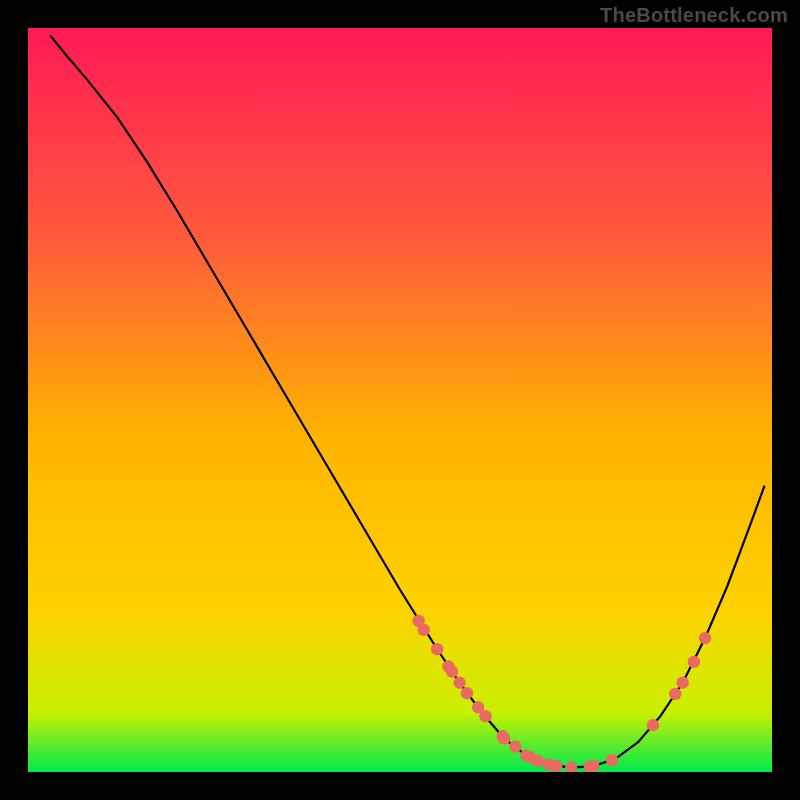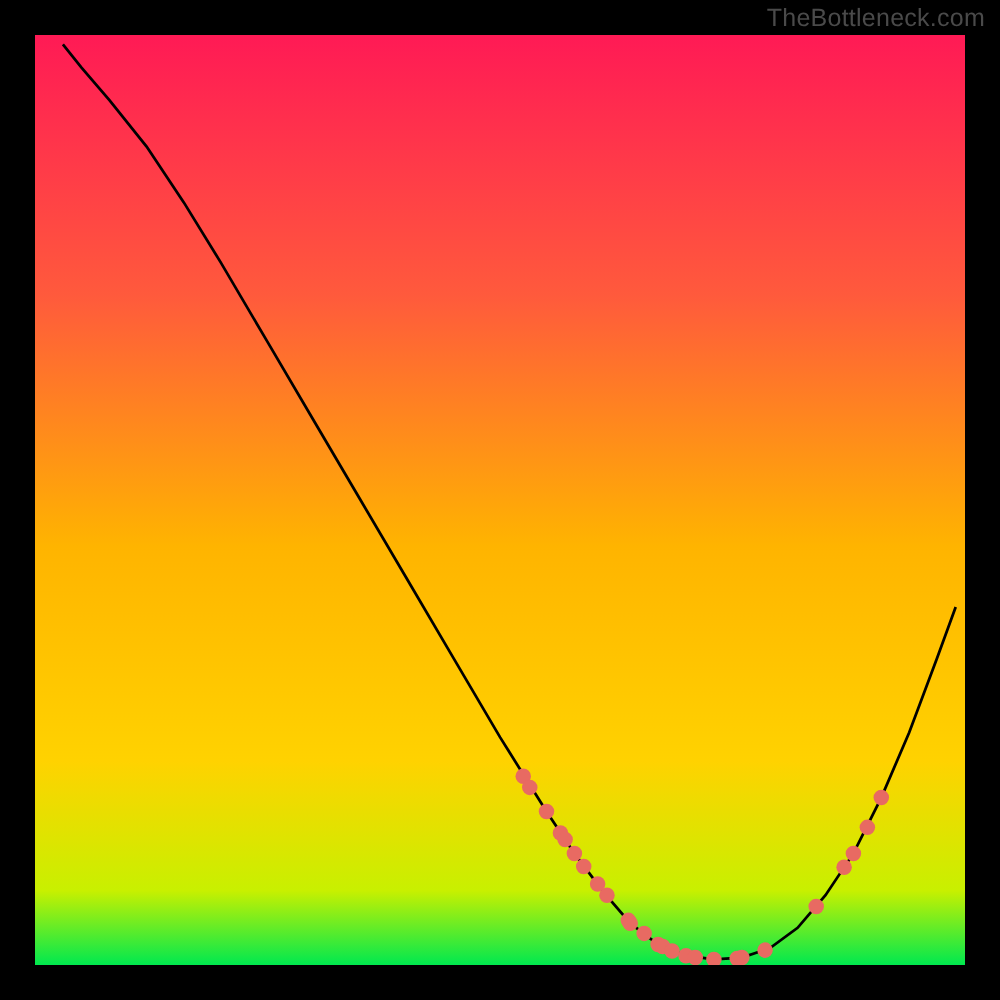--- a/index.html
+++ b/index.html
@@ -10,21 +10,21 @@
     font-family: Arial, Helvetica, sans-serif;
     position: relative;
     overflow: hidden;
   }
   .watermark {
     position: absolute;
     top: 4px;
     right: 12px;
     color: #4a4a4a;
     font-size: 20px;
-    font-weight: 400;
+    font-weight: 700;
     letter-spacing: 0.2px;
     z-index: 10;
   }
   .plot {
     position: absolute;
     top: 28px;
     left: 28px;
     width: 744px;
     height: 744px;
   }

